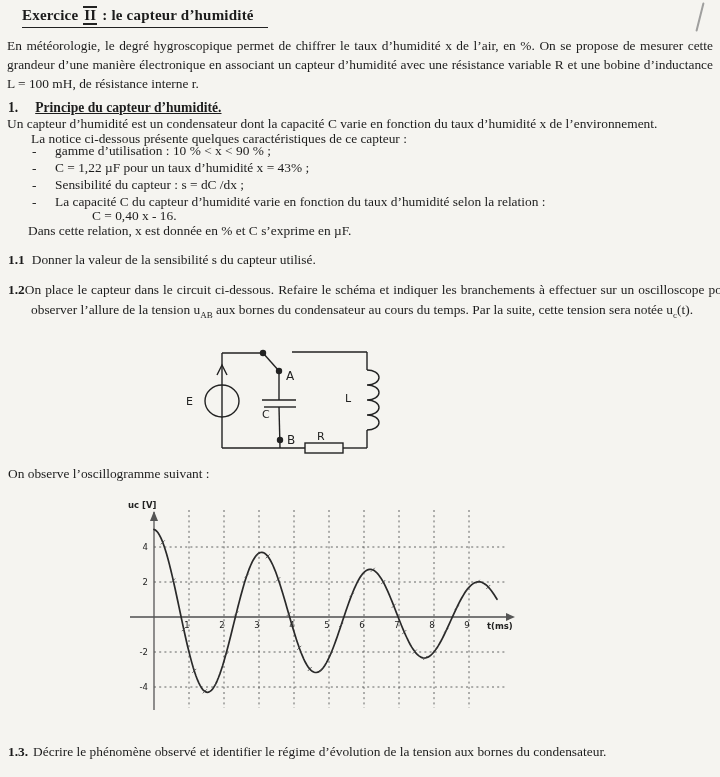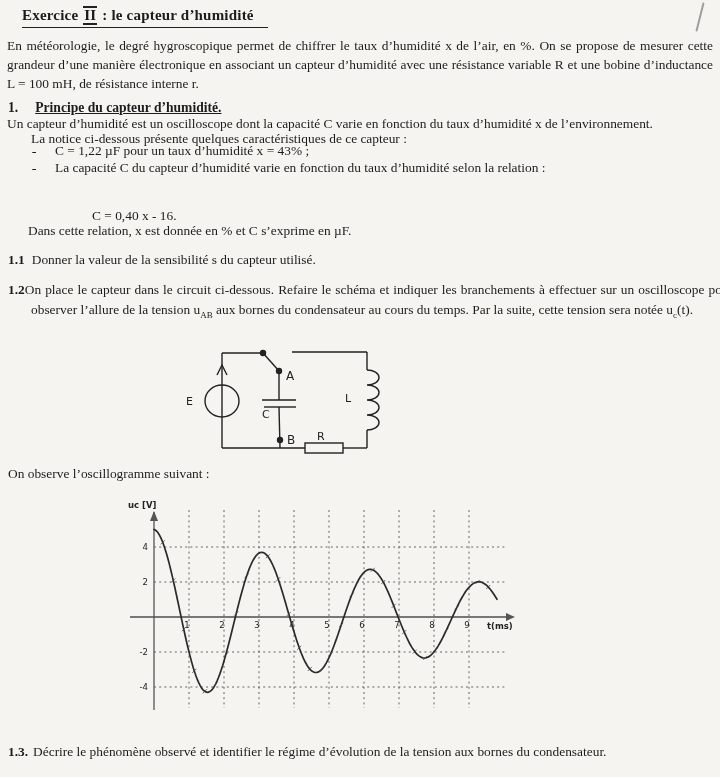--- a/index.html
+++ b/index.html
@@ -62,27 +62,27 @@
   <span class="numeral">II</span>
   <span>:  le capteur d’humidité</span>
 </div>
 
 <div class="abs body-text intro">En météorologie, le degré hygroscopique permet de chiffrer le taux d’humidité x de l’air, en %. On se propose de mesurer cette grandeur d’une manière électronique en associant un capteur d’humidité avec une résistance variable R et une bobine d’inductance L = 100 mH, de résistance interne r.</div>
 
 <div class="abs sec-heading">
   <span>1.</span><span class="u">Principe du capteur d’humidité.</span>
 </div>
 
-<div class="abs body-text s1p1">Un capteur d’humidité est un oscilloscope dont la capacité C varie en fonction du taux d’humidité x de l’environnement.</div>
+<div class="abs body-text s1p1">Un capteur d’humidité est un condensateur dont la capacité C varie en fonction du taux d’humidité x de l’environnement.</div>
 <div class="abs body-text s1p2">La notice ci-dessous présente quelques caractéristiques de ce capteur :</div>
 
 <ul class="abs body-text bullets">
-  <li><span class="dash">-</span></li>
+  <li><span class="dash">-</span><span>gamme d’utilisation : 10 % &lt; x &lt; 90 % ;</span></li>
   <li><span class="dash">-</span><span>C = 1,22 µF pour un taux d’humidité x = 43% ;</span></li>
-  <li><span class="dash">-</span></li>
+  <li><span class="dash">-</span><span>Sensibilité du capteur : s = dC /dx ;</span></li>
   <li><span class="dash">-</span><span>La capacité C du capteur d’humidité varie en fonction du taux d’humidité selon la relation :</span></li>
 </ul>
 
 <div class="abs body-text relation">C = 0,40 x - 16.</div>
 <div class="abs body-text note">Dans cette relation, x est donnée en % et C s’exprime en µF.</div>
 
 <div class="abs q q11">
   <span class="qnum">1.1</span><span class="qtext">Donner la valeur de  la sensibilité  s  du capteur utilisé.</span>
 </div>
 

